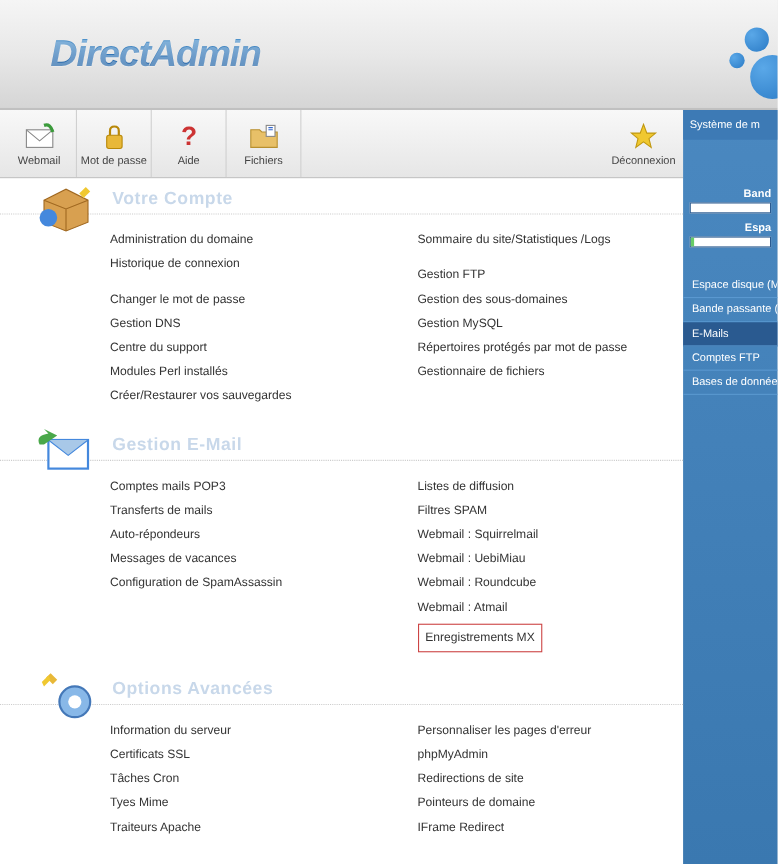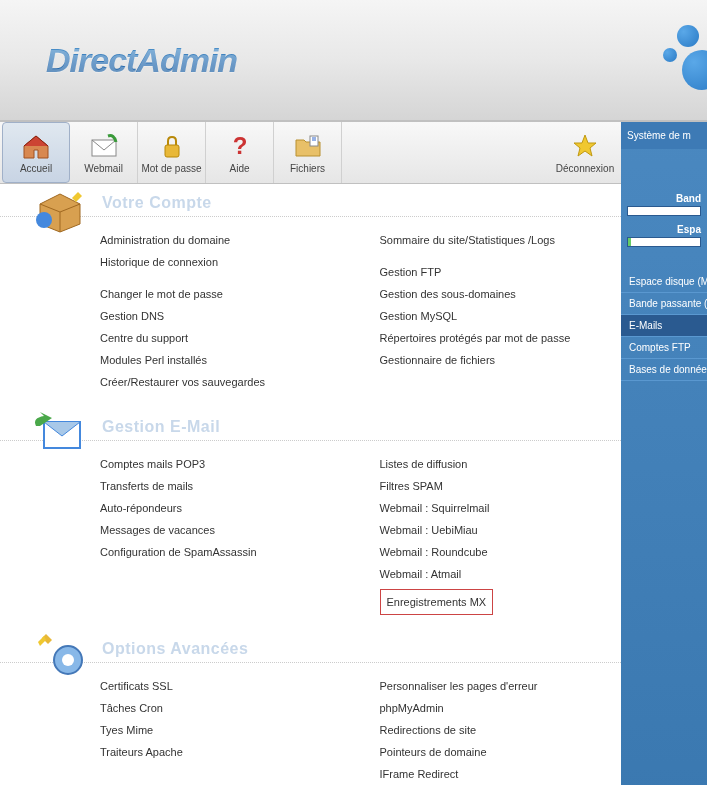--- a/index.html
+++ b/index.html
@@ -1,17 +1,17 @@
 <!DOCTYPE html>
 <html><head>
 <meta charset="utf-8">
 <style>
 * { margin: 0; padding: 0; box-sizing: border-box; }
 body { font-family: Verdana, Arial, sans-serif; font-size: 11px; background: #e8e8e8; width: 707px; }
-.header { height: 122px; background: linear-gradient(to bottom, #f5f5f5 0%, #e8e8e8 50%, #d5d5d5 100%); border-bottom: 2px solid #c0c0c0; position: relative; overflow: hidden; padding-left: 46px; display: flex; align-items: center; }
+.header { height: 100px; background: linear-gradient(to bottom, #f5f5f5 0%, #e8e8e8 50%, #d5d5d5 100%); border-bottom: 2px solid #c0c0c0; position: relative; overflow: hidden; padding-left: 46px; display: flex; align-items: center; }
 .logo { font-family: Arial Black, Arial, sans-serif; font-size: 34px; font-weight: 900; font-style: italic; background: linear-gradient(to bottom, #5a9fd4 0%, #2a6db0 60%, #1a5a99 100%); -webkit-background-clip: text; background-clip: text; -webkit-text-fill-color: transparent; text-shadow: 0 1px 0 rgba(255,255,255,0.3); letter-spacing: -1px; }
 .bubbles { position: absolute; right: 0; top: 0; width: 70px; height: 98px; }
 .bubble { position: absolute; border-radius: 50%; background: radial-gradient(circle at 30% 30%, #5aa8e8, #2a7ac5); }
 .b1 { width: 40px; height: 40px; right: -15px; top: 50px; }
 .b2 { width: 22px; height: 22px; right: 8px; top: 25px; }
 .b3 { width: 14px; height: 14px; right: 30px; top: 48px; }
 .layout { display: flex; }
 .main { flex: 1; background: #fff; min-height: 687px; }
 .toolbar { display: flex; background: linear-gradient(to bottom, #f8f8f8, #e6e6e6); border-bottom: 1px solid #c0c0c0; height: 62px; padding: 0 2px; }
 .tool-btn { display: flex; flex-direction: column; align-items: center; justify-content: center; width: 68px; border-right: 1px solid #d0d0d0; cursor: pointer; padding: 6px 2px; }
@@ -47,29 +47,20 @@
     <div class="bubble b1"></div>
       <div class="bubble b2"></div>
       <div class="bubble b3"></div>
   </div>
 </div>
 
 <div class="layout">
   <div class="main">
 
     <div class="toolbar">
-      <div class="tool-btn active">
-        <span class="ticon">
-          <svg viewBox="0 0 32 28">
-              <path d="M4 14 L16 4 L28 14 L28 26 L18 26 L18 18 L14 18 L14 26 L4 26 Z" fill="#d88850" stroke="#a05020" stroke-width="1"></path>
-              <path d="M4 14 L16 4 L28 14" fill="#cc4433" stroke="#882211"></path>
-            </svg>
-        </span>
-        <span class="tlabel">Accueil</span>
-      </div>
       <div class="tool-btn">
         <span class="ticon">
           <svg viewBox="0 0 32 28">
               <rect x="4" y="8" width="24" height="16" fill="#fff" stroke="#888"></rect>
               <path d="M4 8 L16 18 L28 8" fill="none" stroke="#888"></path>
               <path d="M20 4 Q26 2 28 10" fill="none" stroke="#3a9a3a" stroke-width="3"></path>
             </svg>
         </span>
         <span class="tlabel">Webmail</span>
       </div>
@@ -182,20 +173,21 @@
               <circle cx="38" cy="30" r="14" fill="#88b8e8" stroke="#4478b8" stroke-width="2"></circle>
               <circle cx="38" cy="30" r="6" fill="#fff"></circle>
               <path d="M12 8 L16 4 L22 10 L18 14 Z" fill="#e8b838"></path>
               <path d="M8 12 L14 6 L16 10 L10 16 Z" fill="#f0c830"></path>
             </svg>
         </span>
         <span class="section-title">Options Avancées</span>
       </div>
       <div class="links">
         <div class="col">
+          <a>Information du serveur</a>
           <a>Certificats SSL</a>
           <a>Tâches Cron</a>
           <a>Tyes Mime</a>
           <a>Traiteurs Apache</a>
         </div>
         <div class="col">
           <a>Personnaliser les pages d'erreur</a>
           <a>phpMyAdmin</a>
           <a>Redirections de site</a>
           <a>Pointeurs de domaine</a>

